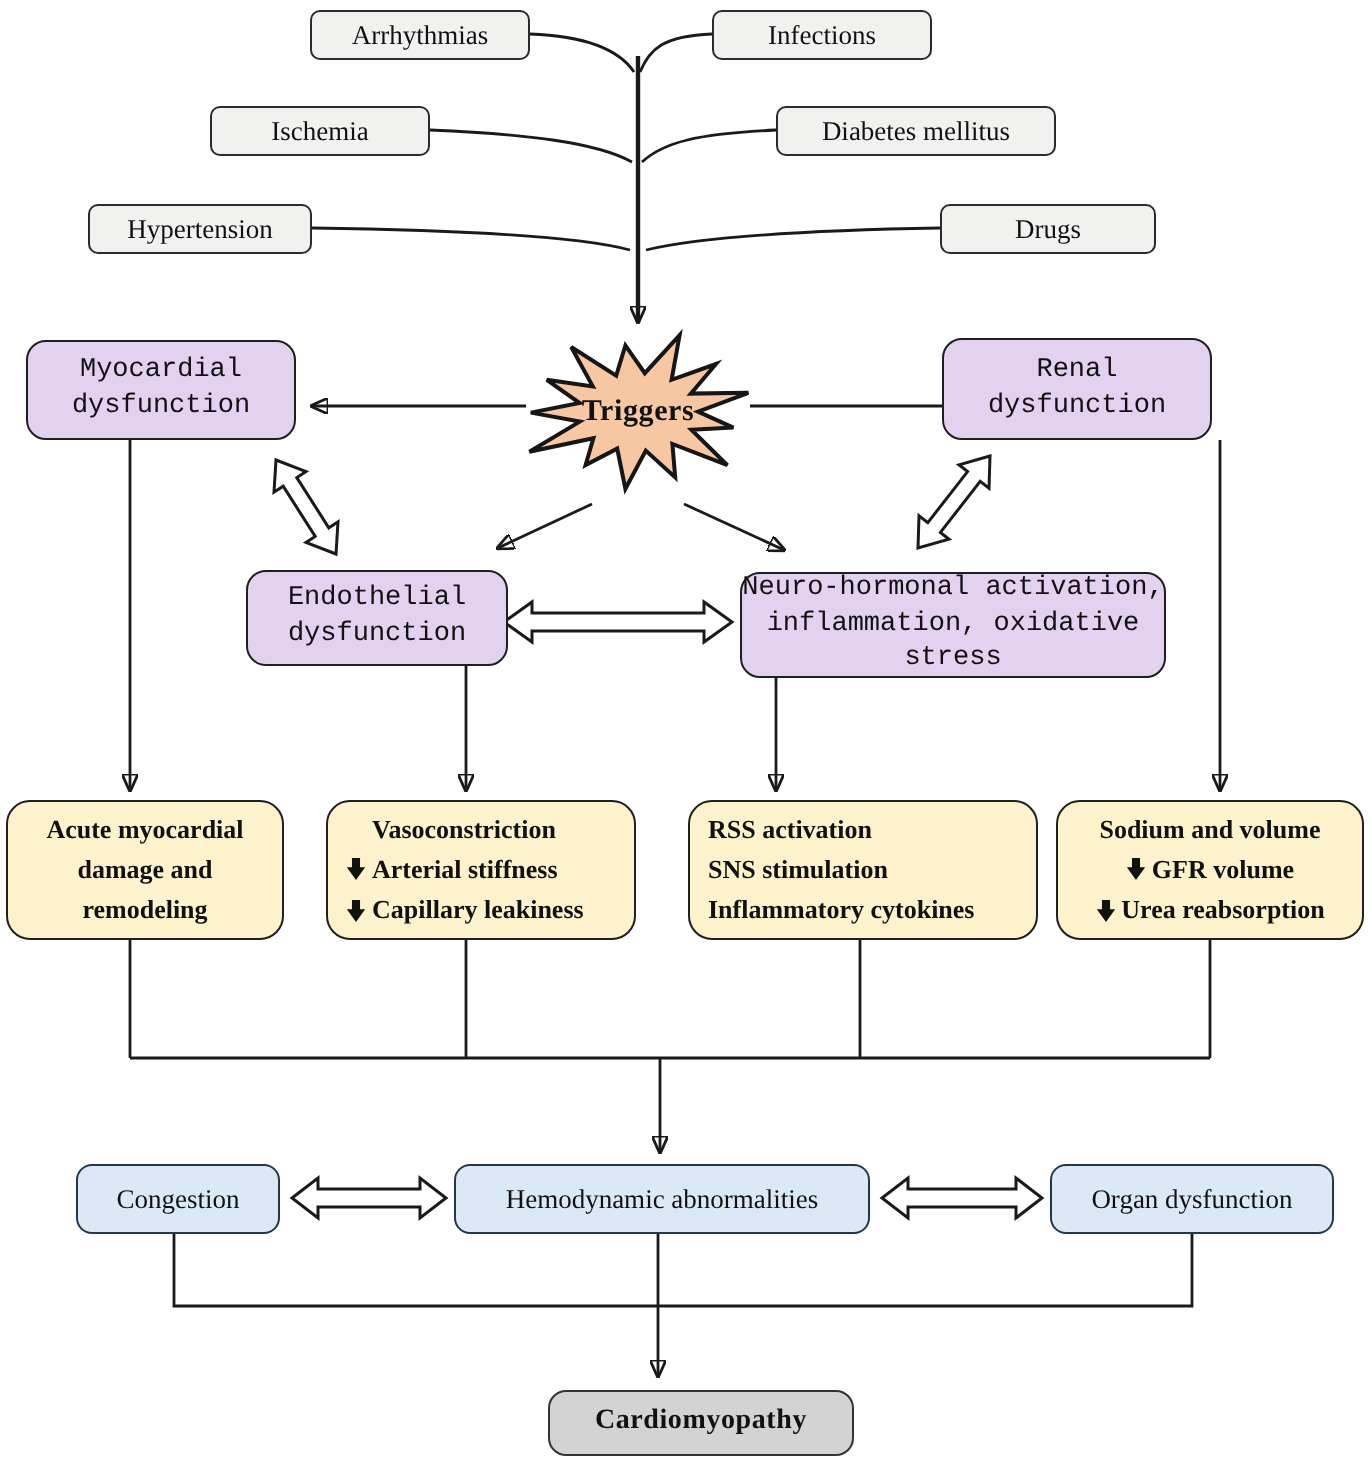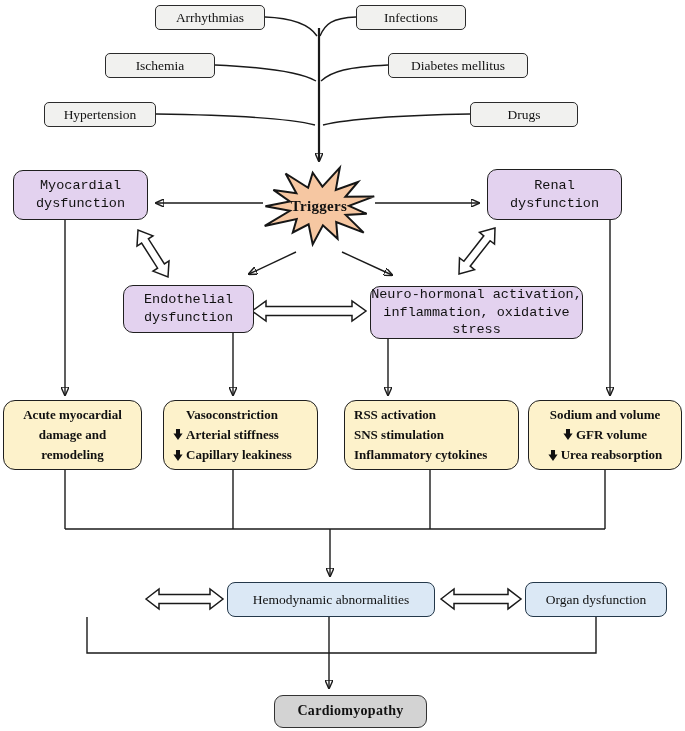--- a/index.html
+++ b/index.html
@@ -94,21 +94,21 @@
   <div class="node cause" style="left:470px;top:102px;width:108px;height:25px">
     <span>Drugs</span>
     </div>
 
   <div class="trigger-label">Triggers</div>
 
   <div class="node purple" style="left:13px;top:170px;width:135px;height:50px">
     <div>Myocardial</div>
     <div>dysfunction</div>
   </div>
-  <div class="node purple" style="left:487px;top:169px;width:135px;height:51px">
+  <div class="node purple" style="left:471px;top:169px;width:135px;height:51px">
     <div>Renal</div>
     <div>dysfunction</div>
   </div>
   <div class="node purple" style="left:123px;top:285px;width:131px;height:48px">
     <div>Endothelial</div>
     <div>dysfunction</div>
   </div>
   <div class="node purple" style="left:370px;top:286px;width:213px;height:53px">
     <div>Neuro-hormonal activation,</div>
     <div>inflammation, oxidative stress</div>
@@ -165,20 +165,23 @@
         <span>GFR volume</span>
       </div>
     <div class="yline">
         <svg class="da" viewBox="0 0 10 12">
           <path d="M2.8 0 h4.4 v5 h2.8 L5 12 0 5 h2.8 z"></path>
         </svg>
         <span>Urea reabsorption</span>
       </div>
   </div>
 
+  <div class="node blue" style="left:38px;top:582px;width:102px;height:35px">
+    <span>Congestion</span>
+    </div>
   <div class="node blue" style="left:227px;top:582px;width:208px;height:35px">
     <span>Hemodynamic abnormalities</span>
     </div>
   <div class="node blue" style="left:525px;top:582px;width:142px;height:35px">
     <span>Organ dysfunction</span>
     </div>
 
   <div class="node outcome" style="left:250px;top:695px;width:153px;height:33px">
     <span>Cardiomyopathy</span>
     </div>

